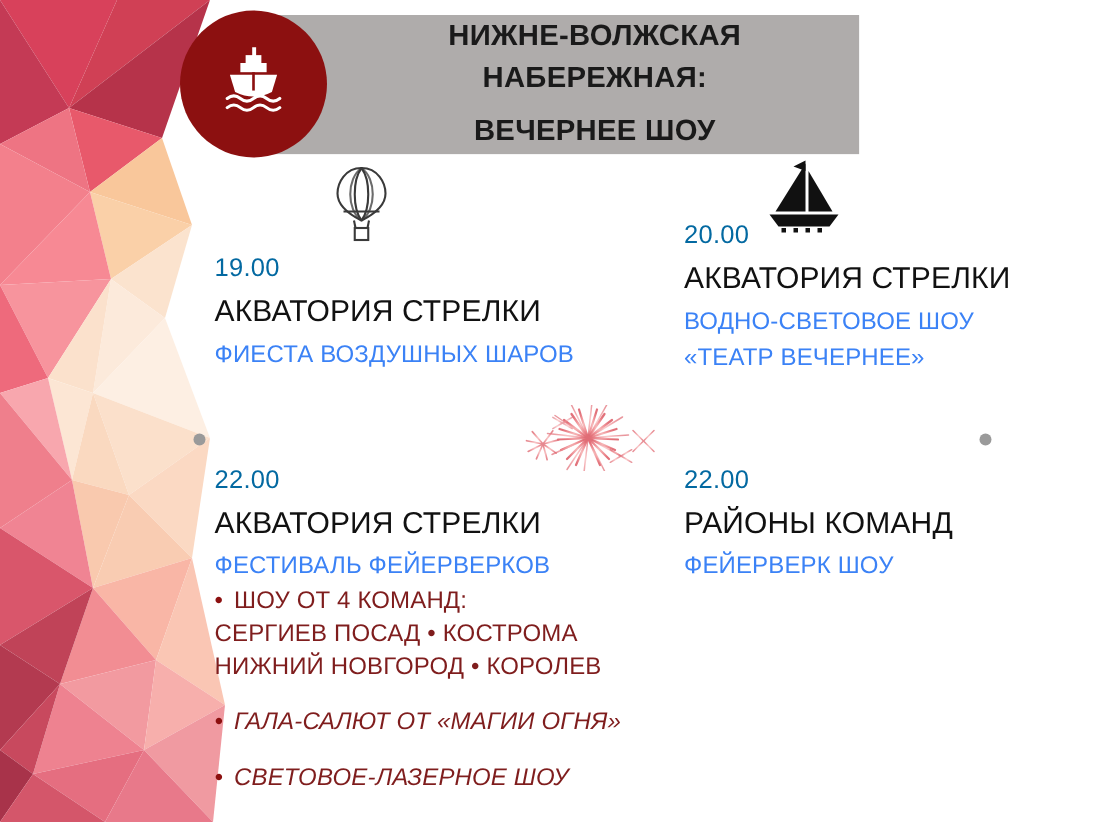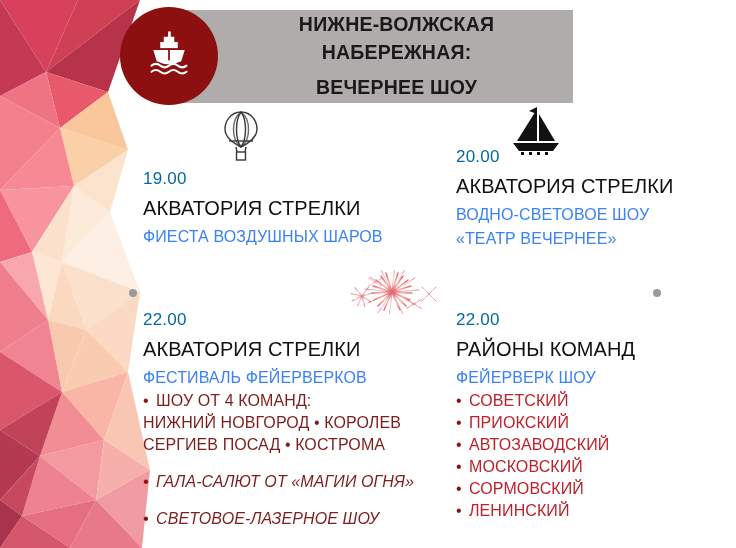--- a/index.html
+++ b/index.html
@@ -352,34 +352,26 @@
       </g>
     </g>
   </svg>
 
   <div class="col col-left blk-bot-left">
     <div class="time">22.00</div>
     <div class="place">АКВАТОРИЯ СТРЕЛКИ</div>
     <div class="event">ФЕСТИВАЛЬ ФЕЙЕРВЕРКОВ</div>
     <ul class="blist list-left">
       <li>ШОУ ОТ 4 КОМАНД:</li>
+      <li class="cont">СЕРГИЕВ ПОСАД •  КОСТРОМА</li>
       <li class="cont">НИЖНИЙ НОВГОРОД • КОРОЛЕВ</li>
-      <li class="cont">СЕРГИЕВ ПОСАД •  КОСТРОМА</li>
       <li class="spaced">ГАЛА-САЛЮТ  ОТ «МАГИИ ОГНЯ»</li>
       <li class="spaced">СВЕТОВОЕ-ЛАЗЕРНОЕ ШОУ</li>
     </ul>
   </div>
 
   <div class="col col-right blk-bot-right">
     <div class="time">22.00</div>
     <div class="place">РАЙОНЫ КОМАНД</div>
     <div class="event">ФЕЙЕРВЕРК ШОУ</div>
-    <ul class="blist list-right">
-      <li>СОВЕТСКИЙ</li>
-      <li>ПРИОКСКИЙ</li>
-      <li>АВТОЗАВОДСКИЙ</li>
-      <li>МОСКОВСКИЙ</li>
-      <li>СОРМОВСКИЙ</li>
-      <li>ЛЕНИНСКИЙ</li>
-    </ul>
   </div>
 
 </div>
 
 </body></html>

